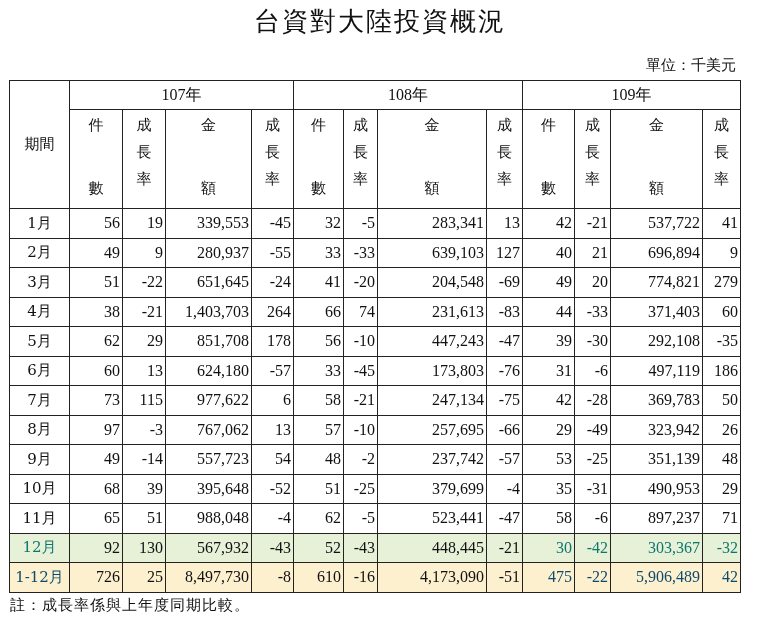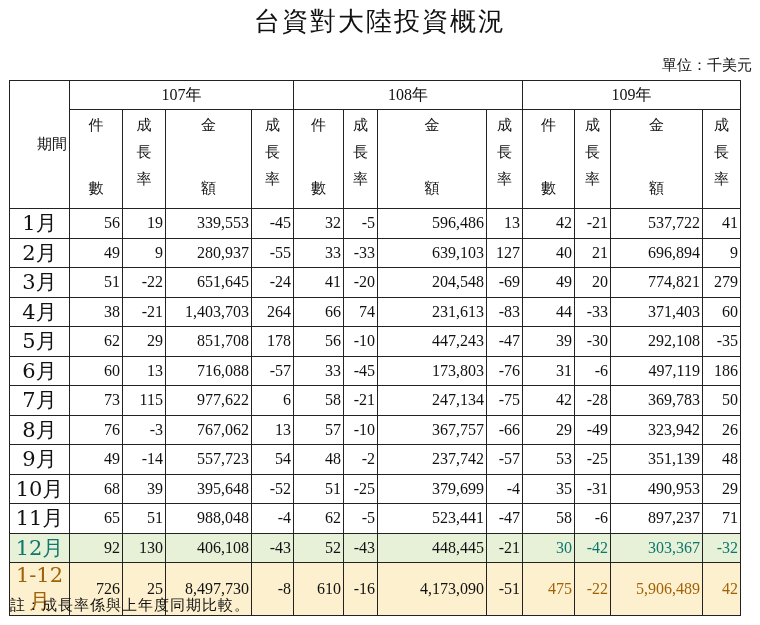--- a/index.html
+++ b/index.html
@@ -1,32 +1,32 @@
 <!DOCTYPE html>
 <html><head>
 <meta charset="utf-8">
 <style>
   html, body { margin:0; padding:0; background:#ffffff; }
   body { width:760px; height:625px; position:relative; overflow:hidden;
          font-family:"Liberation Serif","DejaVu Serif",serif; color:#111; }
   .title { position:absolute; left:0; width:760px; top:4px; text-align:center;
            font-size:26px; letter-spacing:2px; font-family:"DejaVu Serif",serif; }
-  .unit { position:absolute; right:8px; top:56px; font-size:15px; font-family:Liberation Sans, sans-serif; }
+  .unit { position:absolute; right:24px; top:56px; font-size:15px; font-family:Liberation Sans, sans-serif; }
   table { position:absolute; left:9px; top:80px; border-collapse:collapse; width:731px; table-layout:fixed; }
   td, th { border:1.5px solid #222; padding:0 2px; font-weight:normal; font-size:16px; }
   .yr { height:29px; font-size:16px; text-align:center; }
   .hdr th { height:92px; vertical-align:top; font-family:"DejaVu Serif",serif; font-size:15px; padding-top:6px; }
   .hdr .stack { display:flex; flex-direction:column; align-items:center; justify-content:space-between; height:82px; }
-  .period-h { font-family:"DejaVu Serif",serif; font-size:15px; text-align:right; vertical-align:middle; }
+  .period-h { font-family:"DejaVu Serif",serif; font-size:15px; text-align:center; vertical-align:middle; }
   tbody td { height:28.5px; text-align:right; padding-right:2px; }
-  tbody td.lbl { text-align:center; font-family:"DejaVu Serif",serif; font-size:21px; }
+  tbody td.lbl { text-align:center; font-family:"DejaVu Serif",serif; font-size:15px; }
   tr.dec td { background:#e6f1d8; }
   tr.total td { background:#fdf0cf; }
   .blue { color:#0f766e; }
-  .red { color:#a16207; }
+  .red { color:#0c4a6e; }
   .note { position:absolute; left:10px; top:596px; font-size:15px; font-family:"DejaVu Serif",serif; letter-spacing:1px; }
 </style>
 </head>
 <body>
 
 <div class="title">台資對大陸投資概況</div>
 <div class="unit">單位：千美元</div>
 
 <table>
   <colgroup>
@@ -134,21 +134,21 @@
   </thead>
   <tbody id="tbody">
       <tr>
         <td class="lbl">1月</td>
         <td>56</td>
         <td>19</td>
         <td>339,553</td>
         <td>-45</td>
         <td>32</td>
         <td>-5</td>
-        <td>596,486</td>
+        <td>283,341</td>
         <td>13</td>
         <td>42</td>
         <td>-21</td>
         <td>537,722</td>
         <td>41</td>
       </tr>
       <tr>
         <td class="lbl">2月</td>
         <td>49</td>
         <td>9</td>
@@ -205,21 +205,21 @@
         <td>-47</td>
         <td>39</td>
         <td>-30</td>
         <td>292,108</td>
         <td>-35</td>
       </tr>
       <tr>
         <td class="lbl">6月</td>
         <td>60</td>
         <td>13</td>
-        <td>716,088</td>
+        <td>624,180</td>
         <td>-57</td>
         <td>33</td>
         <td>-45</td>
         <td>173,803</td>
         <td>-76</td>
         <td>31</td>
         <td>-6</td>
         <td>497,119</td>
         <td>186</td>
       </tr>
@@ -233,27 +233,27 @@
         <td>-21</td>
         <td>247,134</td>
         <td>-75</td>
         <td>42</td>
         <td>-28</td>
         <td>369,783</td>
         <td>50</td>
       </tr>
       <tr>
         <td class="lbl">8月</td>
-        <td>76</td>
+        <td>97</td>
         <td>-3</td>
         <td>767,062</td>
         <td>13</td>
         <td>57</td>
         <td>-10</td>
-        <td>367,757</td>
+        <td>257,695</td>
         <td>-66</td>
         <td>29</td>
         <td>-49</td>
         <td>323,942</td>
         <td>26</td>
       </tr>
       <tr>
         <td class="lbl">9月</td>
         <td>49</td>
         <td>-14</td>
@@ -295,21 +295,21 @@
         <td>-47</td>
         <td>58</td>
         <td>-6</td>
         <td>897,237</td>
         <td>71</td>
       </tr>
       <tr class="dec">
         <td class="lbl blue">12月</td>
         <td>92</td>
         <td>130</td>
-        <td>406,108</td>
+        <td>567,932</td>
         <td>-43</td>
         <td>52</td>
         <td>-43</td>
         <td>448,445</td>
         <td>-21</td>
         <td class="blue">30</td>
         <td class="blue">-42</td>
         <td class="blue">303,367</td>
         <td class="blue">-32</td>
       </tr>

